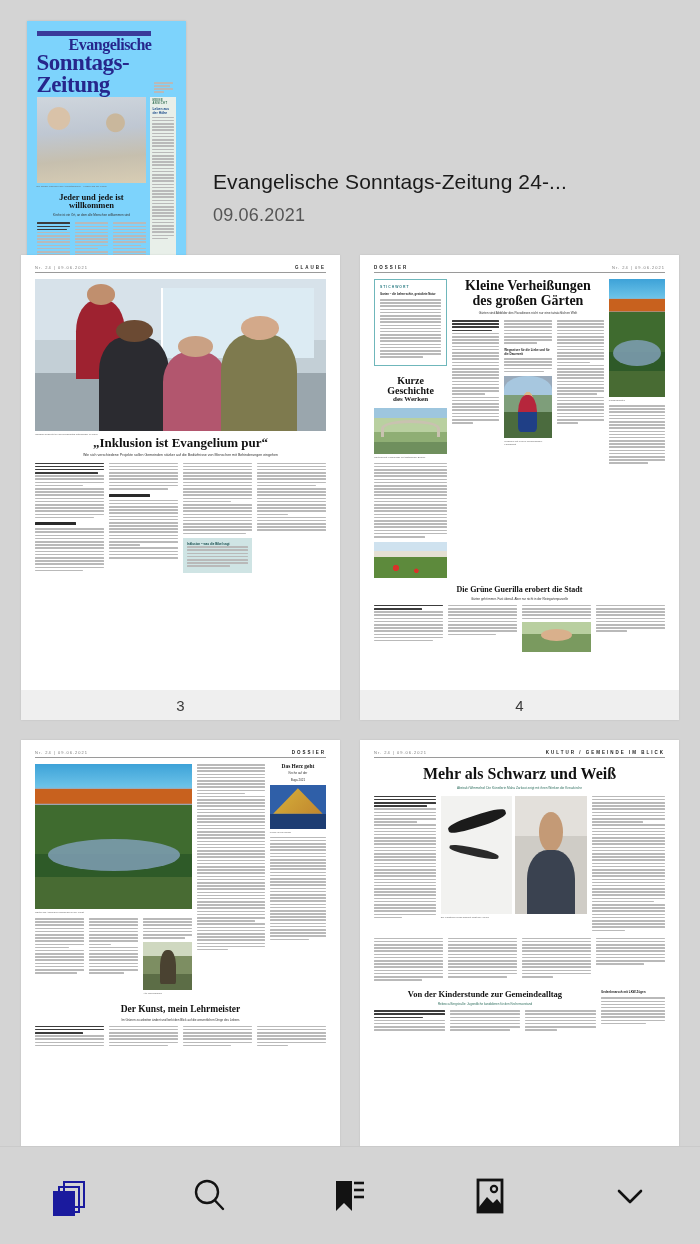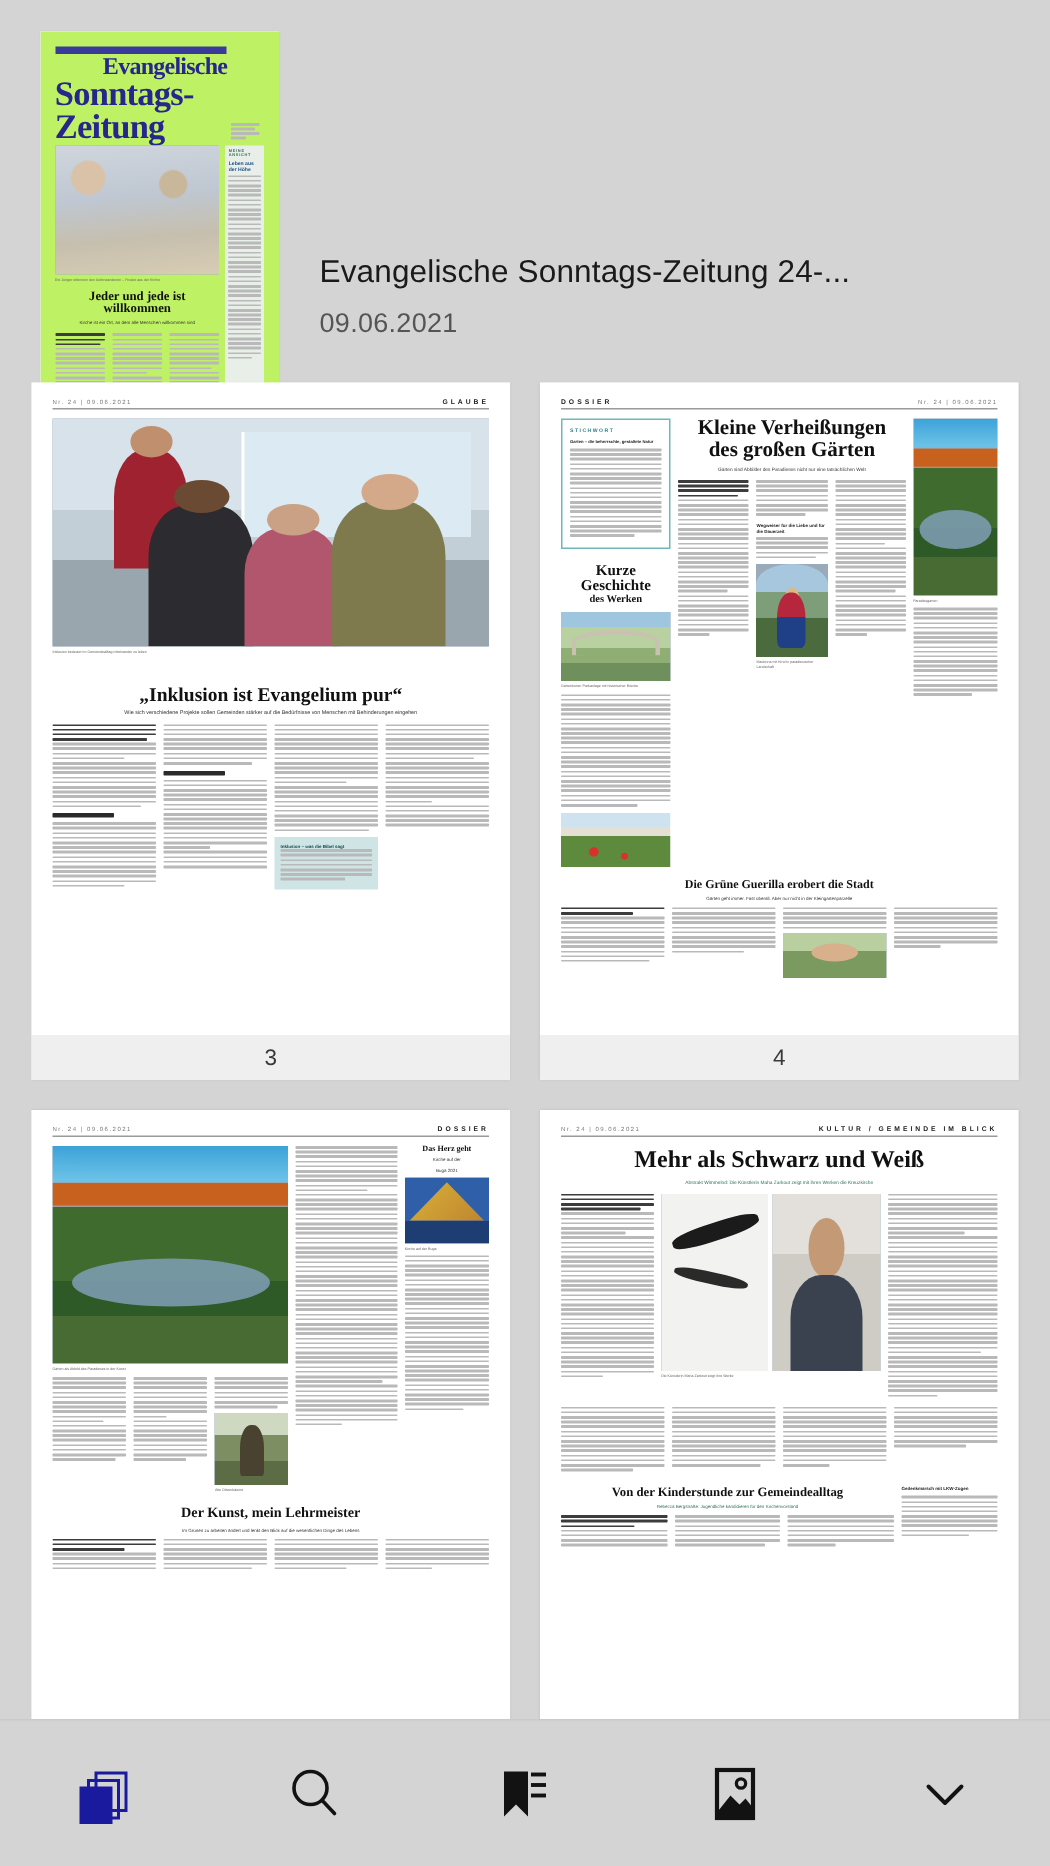--- a/index.html
+++ b/index.html
@@ -77,21 +77,21 @@
     height: 30px;
     background: #efefef;
     display: flex;
     align-items: center;
     justify-content: center;
     font-size: 15px;
     color: #3a3a3a;
   }
 
   
-  .np { position:absolute; inset:0; background:#bef264; }
+  .np { position:absolute; inset:0; background:#7dd3fc; }
   .np-inner { position:absolute; left:6%; right:6%; top:4%; bottom:2%; }
   .masthead {
     font-family: "Liberation Serif", serif;
     color:#26268c;
     font-weight: bold;
     line-height:0.92;
     letter-spacing:-0.5px;
   }
   .masthead .l1 { font-size: 16px; text-align:right; }
   .masthead .l2 { font-size: 23px; }
@@ -442,21 +442,21 @@
       <div class="photo" style="height:152px;">
         <div class="grouppic">
           <div class="gp-win"></div>
           <div class="gp-p1"></div>
             <div class="gp-p2"></div>
             <div class="gp-p3"></div>
             <div class="gp-p4"></div>
         </div>
       </div>
       <div class="cap">Inklusion bedeutet im Gemeindealltag miteinander zu leben</div>
-      <div class="headline-serif" style="font-size:13px;margin-top:20px;">„Inklusion ist Evangelium pur“</div>
+      <div class="headline-serif" style="font-size:13px;margin-top:0;">„Inklusion ist Evangelium pur“</div>
       <div class="subline" style="font-size:3.6px;">Wie sich verschiedene Projekte sollen Gemeinden stärker auf die Bedürfnisse von Menschen mit Behinderungen eingehen</div>
 
       <div class="cols" style="margin-top:6px;">
         <div class="col">
           <div class="tl b"></div>
             <div class="tl b"></div>
             <div class="tl b"></div>
             <div class="tl b s92"></div>
           <div class="tl"></div>
             <div class="tl"></div>

